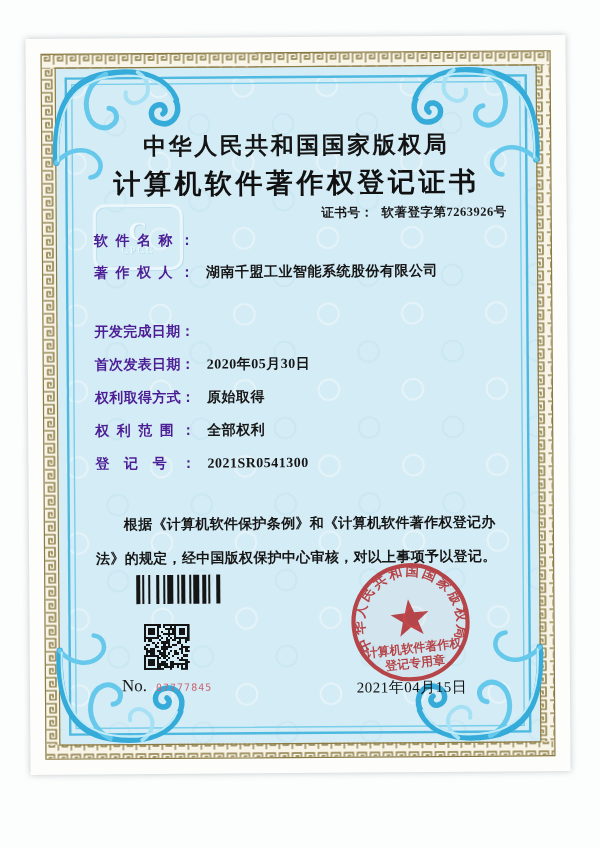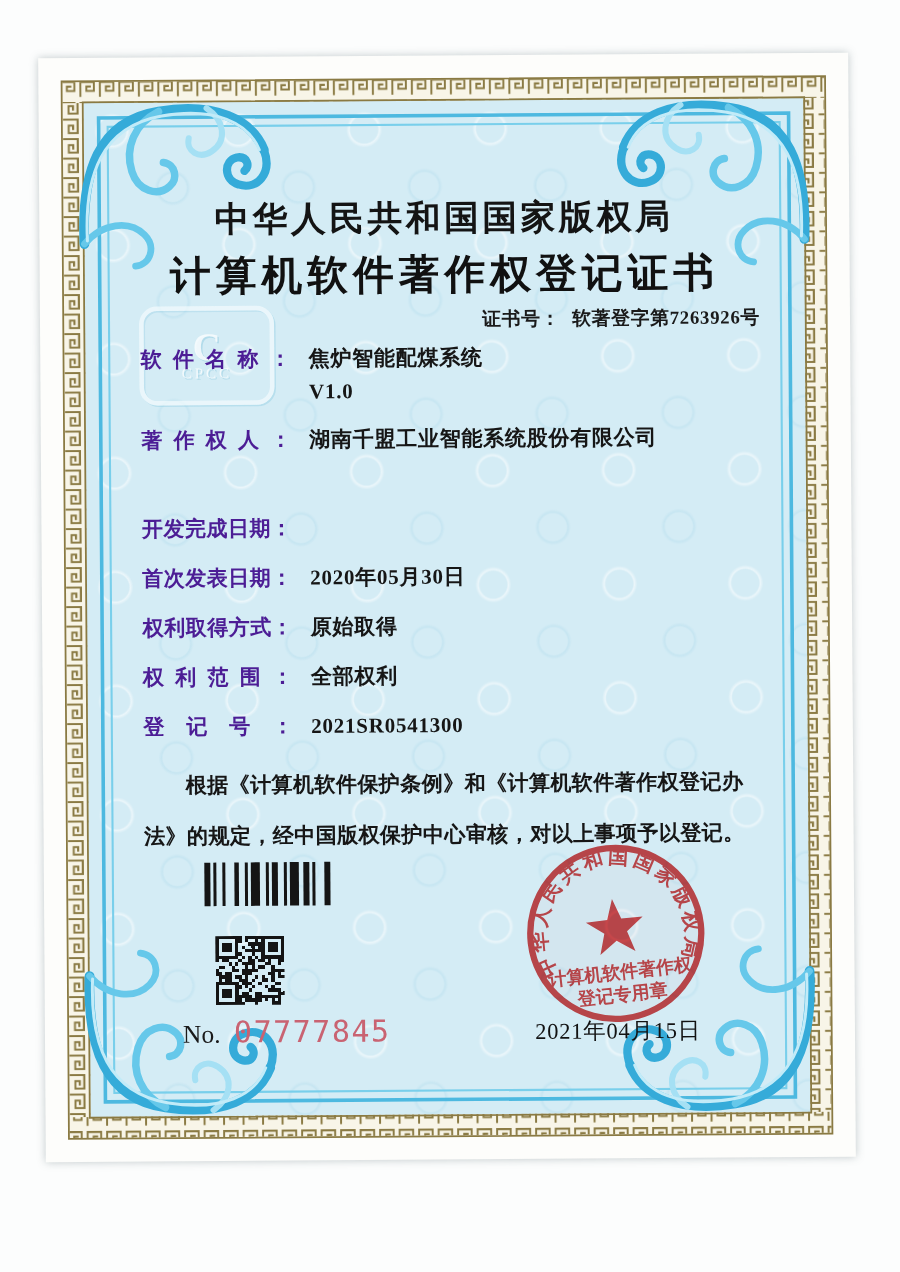--- a/index.html
+++ b/index.html
@@ -26,21 +26,21 @@
   .flabel{display:inline-block;width:100px;font-size:14px;font-weight:bold;color:#4c1d95;
           text-align:justify;text-align-last:justify;flex:0 0 100px;}
   .fvals{margin-left:12px;font-size:14px;font-weight:bold;color:#161616;letter-spacing:.5px;}
   .statement{position:absolute;left:67px;top:470px;width:424px;margin:0;font-size:14px;font-weight:bold;
              color:#161616;line-height:34px;text-indent:2em;letter-spacing:.3px;}
   .barcode{position:absolute;left:107px;top:537px;width:84px;height:29px;display:flex;align-items:stretch;}
   .barcode .bar{height:100%;}
   .qr{position:absolute;left:114px;top:586px;}
   .serial{position:absolute;left:92px;top:638px;font-size:17px;color:#1a1a1a;}
   .serial .num{color:#c96372;font-family:"DejaVu Sans Mono","Liberation Mono",monospace;
-               font-size:20px;letter-spacing:1px;margin-left:9px;}
+               font-size:10px;letter-spacing:1px;margin-left:9px;}
   .issue-date{position:absolute;left:314px;top:642px;width:136px;text-align:center;font-size:15px;
               font-weight:normal;color:#121212;letter-spacing:.5px;z-index:2;}
   .seal{position:absolute;left:316px;top:521px;z-index:3;mix-blend-mode:multiply;opacity:.92;
         transform:rotate(-6deg);}
   .seal text{font-family:"Liberation Serif","DejaVu Serif",serif;}
   .cpcc{position:absolute;left:66px;top:166px;width:84px;height:60px;border-radius:12px;
         border:3px solid rgba(244,252,254,.85);box-shadow:1px 1px 0 rgba(133,199,224,.45), inset 1px 1px 0 rgba(133,199,224,.35);
         opacity:.8;display:flex;flex-direction:column;align-items:center;justify-content:center;}
   .cpcc .c{font-size:26px;line-height:24px;font-weight:bold;color:rgba(255,255,255,.9);
            text-shadow:1px 1px 0 rgba(130,195,220,.5);}
@@ -103,24 +103,20 @@
     <div class="t1">中华人民共和国国家版权局</div>
     <div class="t2">计算机软件著作权登记证书</div>
 
     <div class="certno">
       <span class="lbl">证书号：</span><span>软著登字第7263926号</span>
     </div>
 
     <div class="fields" id="fields">
         <div class="frow">
           <span class="flabel">软件名称：</span>
-          <div class="fvals">
-            <div>焦炉智能配煤系统</div>
-            <div>V1.0</div>
-          </div>
         </div>
         <div class="frow">
           <span class="flabel">著作权人：</span>
           <div class="fvals">
             <div>湖南千盟工业智能系统股份有限公司</div>
           </div>
         </div>
         <div class="frow">
           <span class="flabel">开发完成日期：</span>
         </div>

